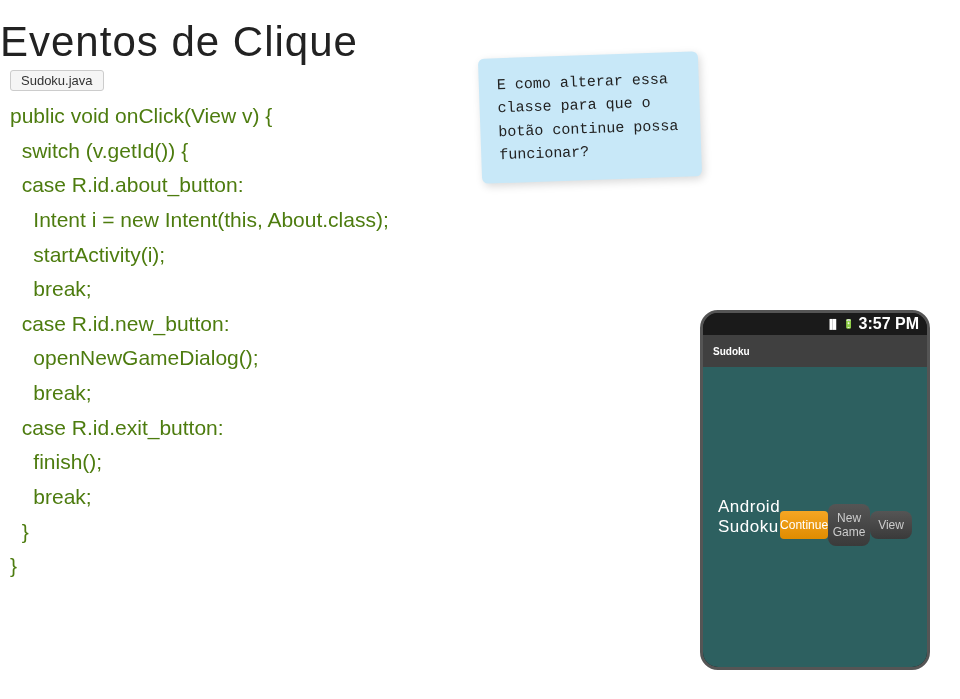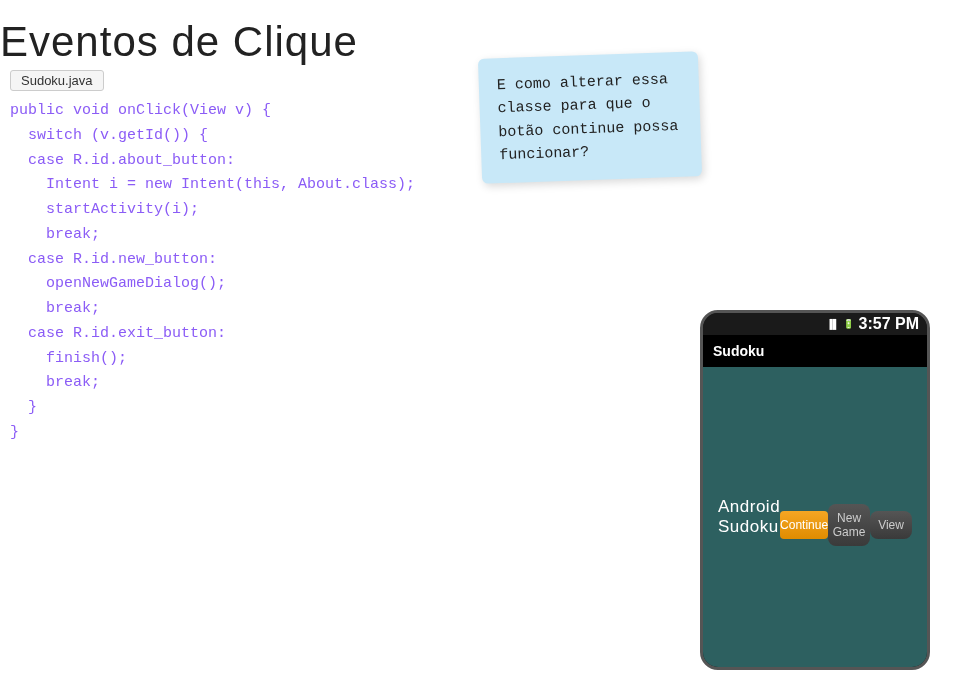--- a/index.html
+++ b/index.html
@@ -37,23 +37,23 @@
       background: #f5f5f5;
       border: 1px solid #ccc;
       border-radius: 3px;
       padding: 2px 10px;
       font-size: 13px;
       color: #333;
       margin-bottom: 8px;
     }
 
     .code-block {
-      font-family: Liberation Mono, monospace;
-      font-size: 15px;
-      color: #8b5cf6;
+      font-family: Liberation Sans, sans-serif;
+      font-size: 21px;
+      color: #4d7c0f;
       line-height: 1.65;
       white-space: pre;
     }
 
     
     .callout {
       position: absolute;
       top: 55px;
       right: 260px;
       width: 220px;
@@ -104,26 +104,26 @@
       font-size: 9px;
     }
 
     .status-bar .time {
       font-size: 16px;
       font-weight: bold;
     }
 
     
     .app-header {
-      background: #000000;
+      background: #404040;
       height: 32px;
       display: flex;
       align-items: center;
       padding: 0 10px;
-      font-size: 14px;
+      font-size: 10px;
       color: #fff;
       font-weight: bold;
     }
 
     
     .app-content {
       background: #2d6060;
       flex: 1;
       display: flex;
       flex-direction: row;

